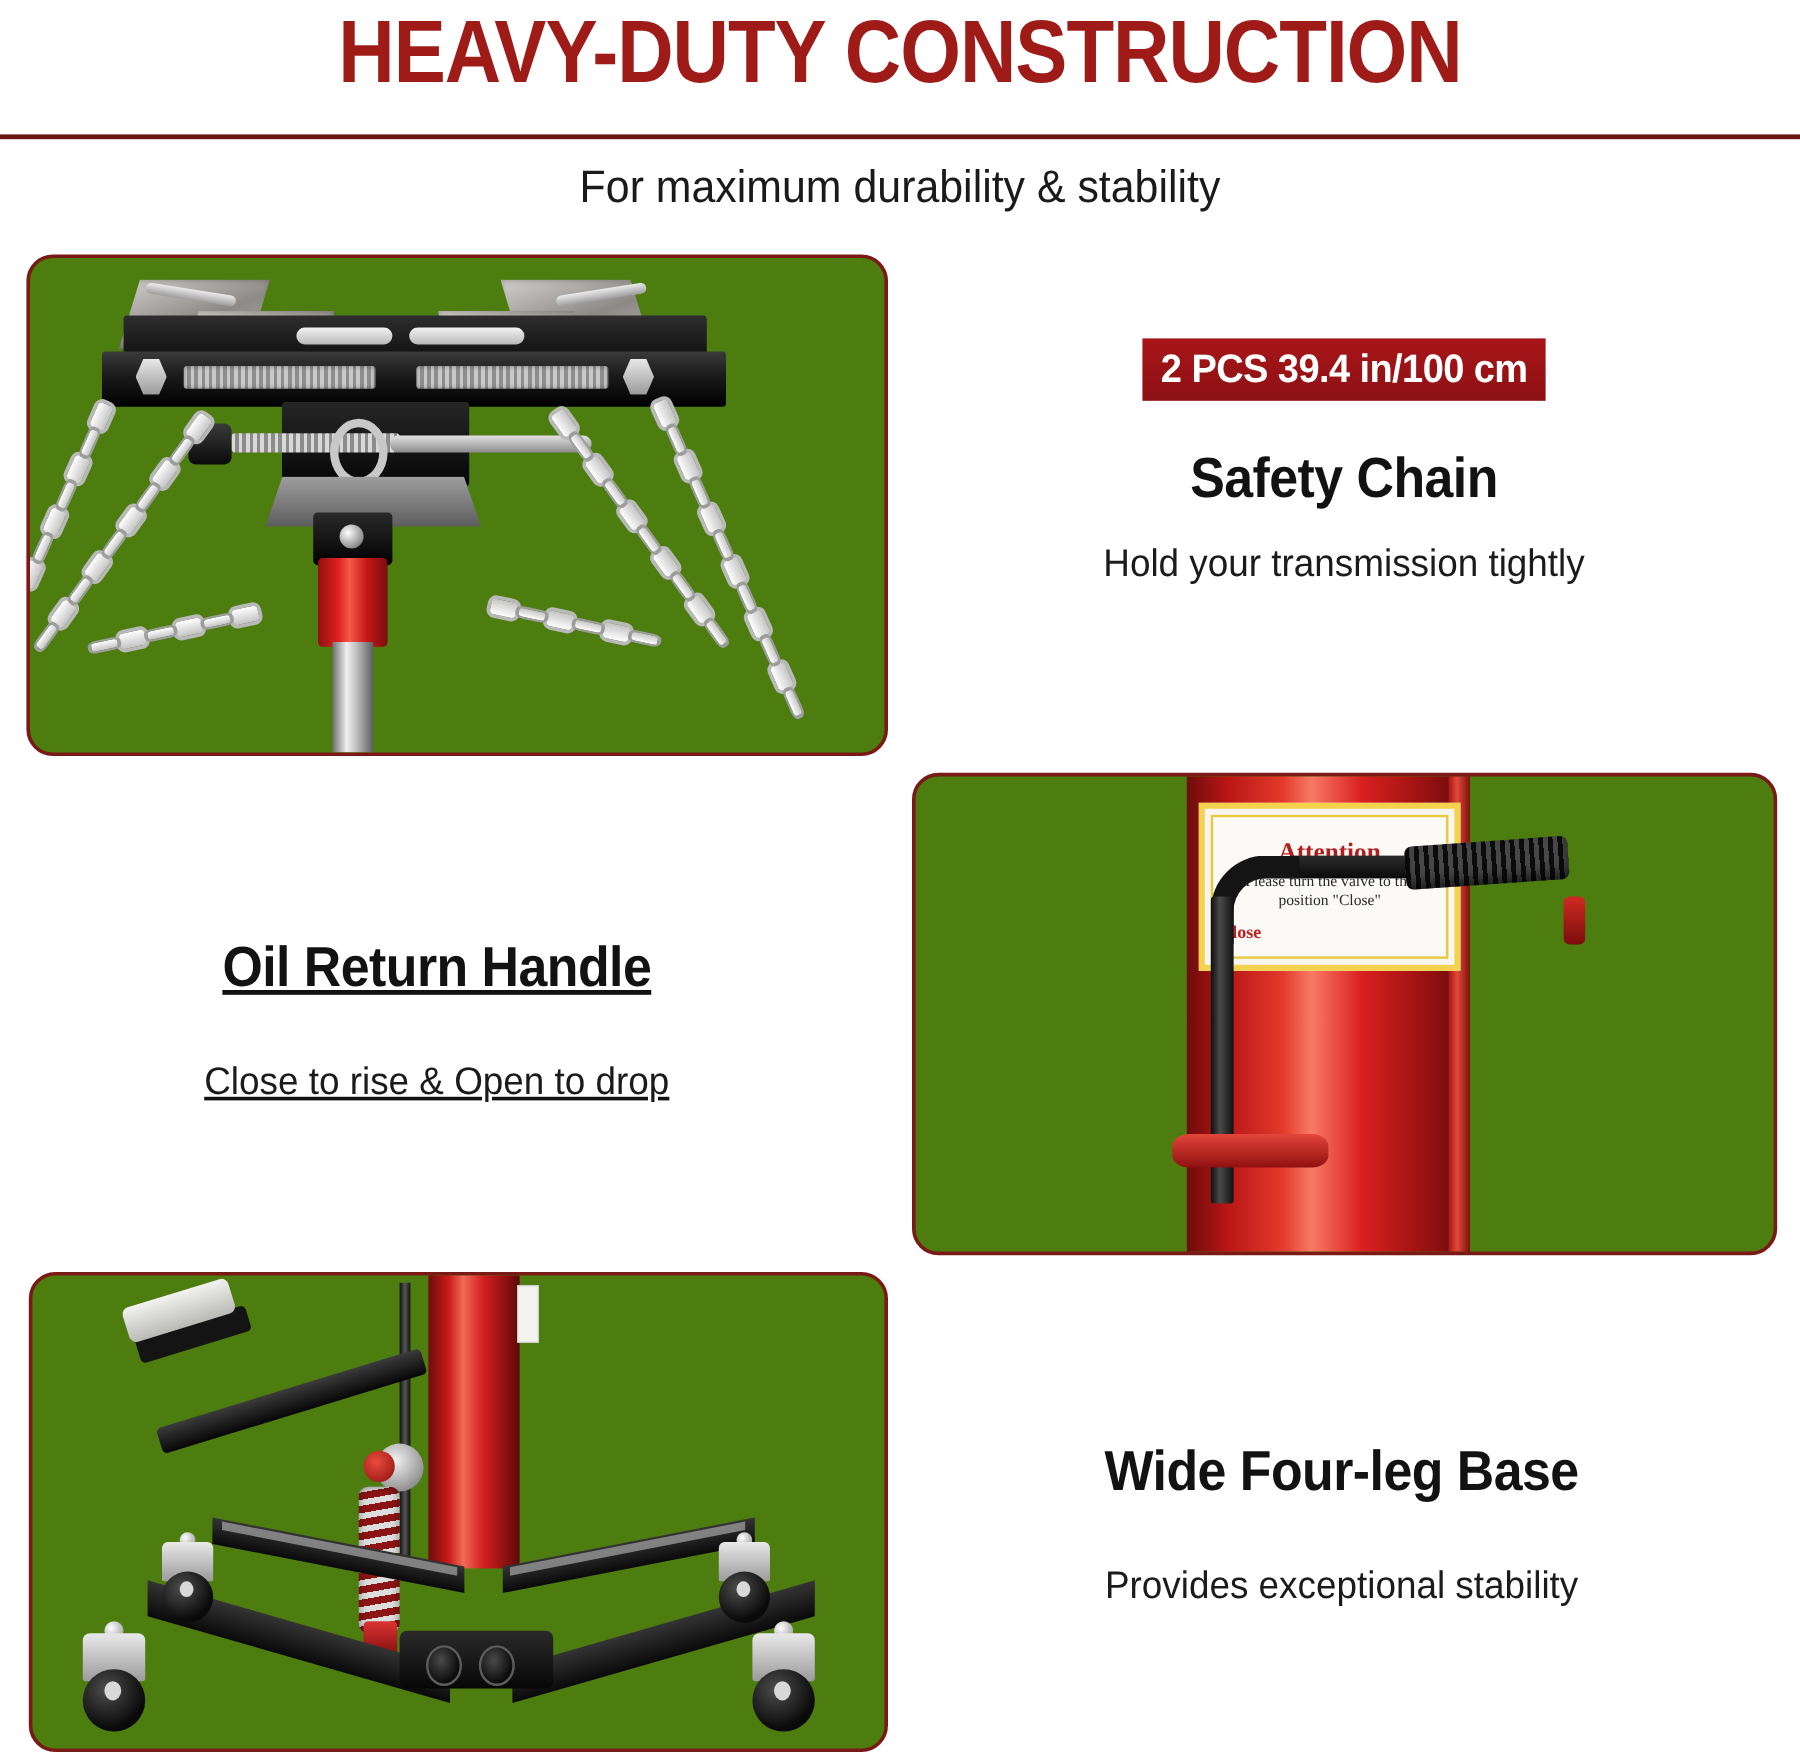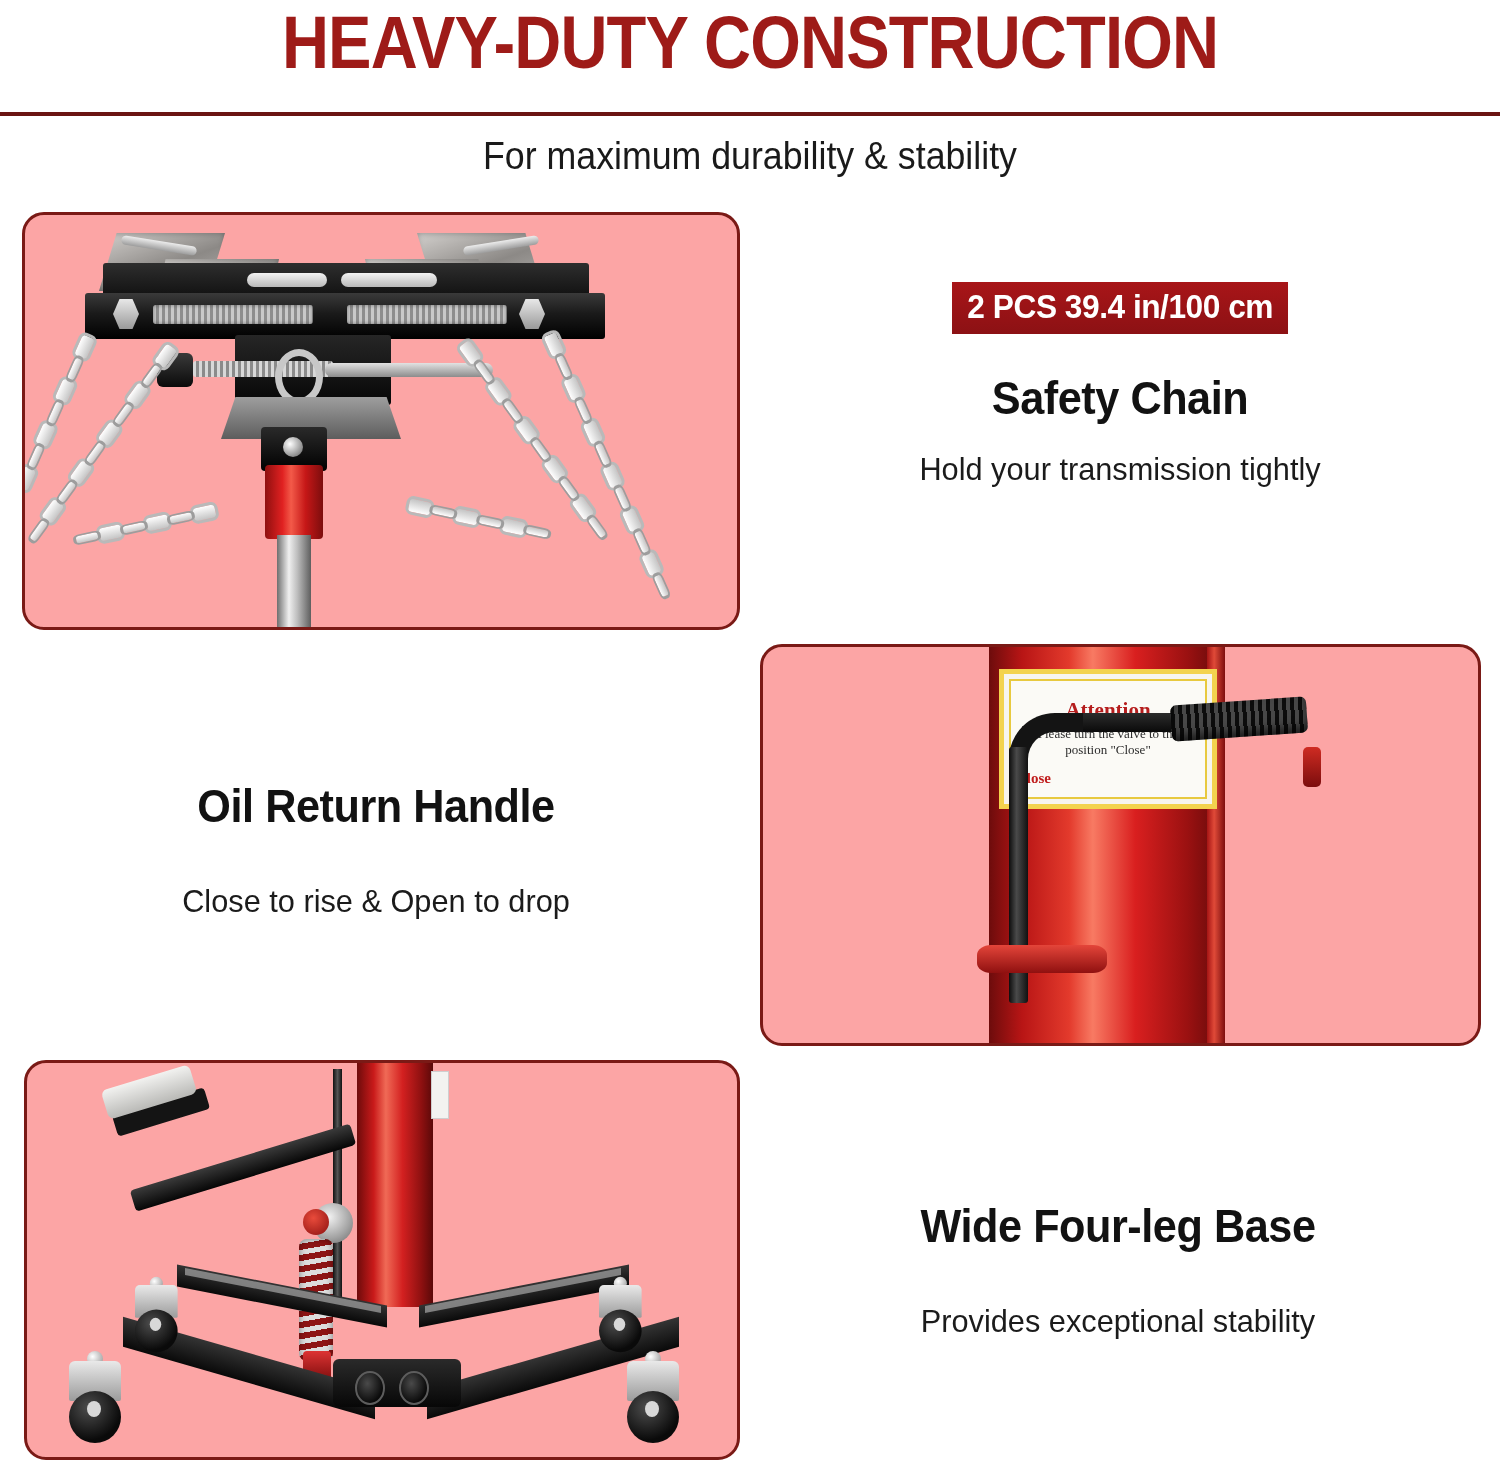--- a/index.html
+++ b/index.html
@@ -53,21 +53,21 @@
     color: #1a1a1a;
     transform: scaleX(0.94);
     transform-origin: center top;
   }
 
   
   .panel {
     position: absolute;
     border: 3px solid #7a1a16;
     border-radius: 22px;
-    background: #fca5a5;
+    background: #4d7c0f;
     overflow: hidden;
   }
   #panel-chain   { left: 22px;  top: 212px;  width: 712px;  height: 412px; }
   #panel-handle  { left: 760px; top: 644px;  width: 715px;  height: 396px; }
   #panel-base    { left: 24px;  top: 1060px; width: 710px;  height: 394px; }
 
   .photo { position: absolute; inset: 0; }
 
   
   .p1-beam {
@@ -359,21 +359,21 @@
     color: #1b1b1b;
     font-weight: 400;
     transform: scaleX(0.96);
     white-space: nowrap;
   }
 
   #feat-chain  { left: 770px; top: 282px; width: 700px; }
   #feat-chain .feature-title { margin-top: 36px; }
   #feat-chain .feature-sub   { margin-top: 22px; }
 
-  #feat-oil    { left: 20px;  top: 778px; width: 712px; }
+  #feat-oil    { left: 8px;  top: 778px; width: 712px; text-decoration: underline; }
   #feat-oil .feature-sub     { margin-top: 46px; }
 
   #feat-base   { left: 762px; top: 1198px; width: 712px; }
   #feat-base .feature-sub    { margin-top: 46px; }
 </style>
 </head>
 <body>
 
 <div class="page-title">HEAVY-DUTY CONSTRUCTION</div>
 <div class="title-rule"></div>

